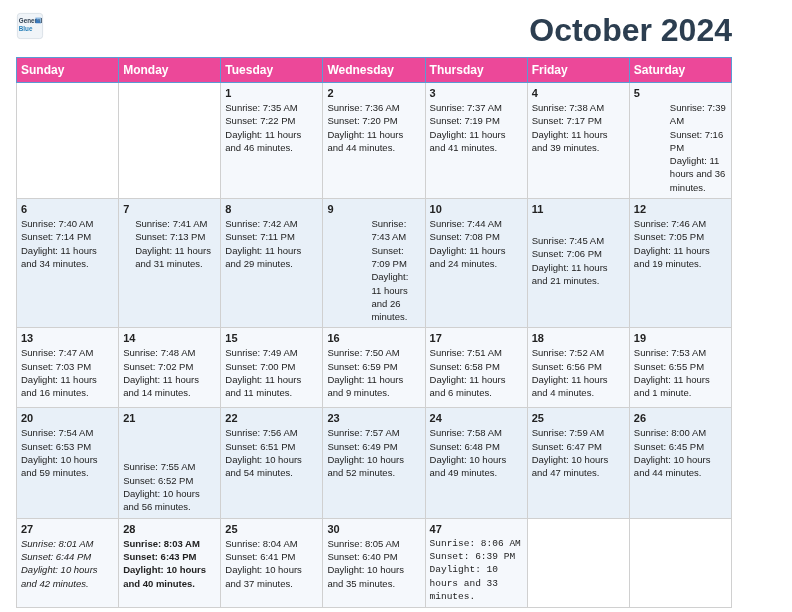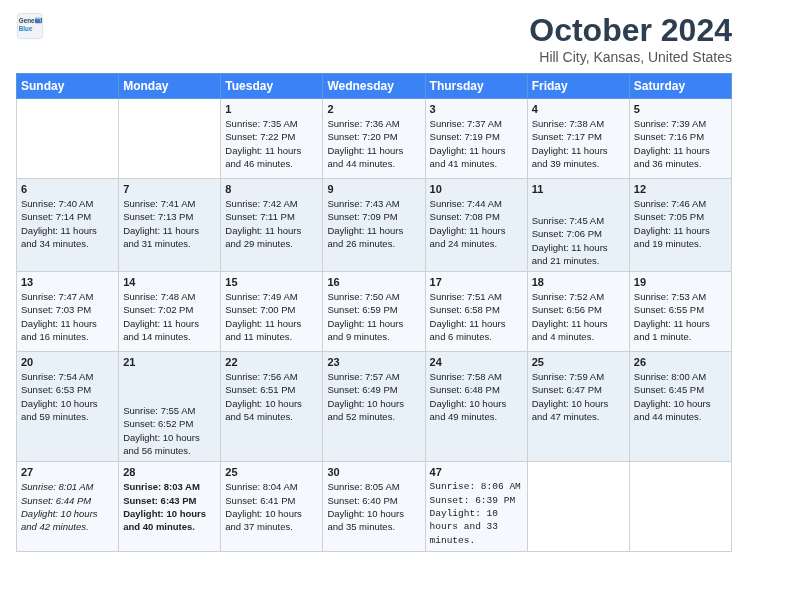--- a/index.html
+++ b/index.html
@@ -42,21 +42,21 @@
     .subtitle {
       font-size: 14px;
       color: #555;
     }
     table {
       width: 100%;
       border-collapse: collapse;
       table-layout: fixed;
     }
     thead tr th {
-      background: #3b82f6;
+      background: #ec4899;
       color: #fff;
       font-size: 12px;
       font-weight: bold;
       padding: 5px 4px;
       text-align: left;
       border: 1px solid #5a9ad4;
     }
     tbody tr td {
       vertical-align: top;
       padding: 4px 4px;
@@ -95,21 +95,20 @@
       <svg class="logo-icon" viewBox="0 0 40 40">
         <rect x="2" y="2" width="36" height="36" rx="4" fill="#f0f4f8" stroke="#d0d8e0" stroke-width="1"></rect>
         <text x="4" y="16" font-size="9" font-weight="bold" fill="#2c3e50">General</text>
         <text x="4" y="27" font-size="9" font-weight="bold" fill="#2980b9">Blue</text>
         <polygon points="28,8 36,16 28,16" fill="#3a7abf"></polygon>
         <polygon points="28,8 36,8 36,16" fill="#5a9ad4" opacity="0.6"></polygon>
       </svg>
     </div>
     <div class="title-block">
       <div class="main-title">October 2024</div>
-      <div class="subtitle">Hill City, Kansas, United States</div>
     </div>
   </div>
 
   <table>
     <thead>
       <tr>
         <th>Sunday</th>
         <th>Monday</th>
         <th>Tuesday</th>
         <th>Wednesday</th>
@@ -141,47 +140,47 @@
 Daylight: 11 hours and 41 minutes.</div>
           </td>
           <td>
             <span class="day-num">4</span>
             <div class="cell-text" style="white-space: pre-line;">Sunrise: 7:38 AM
 Sunset: 7:17 PM
 Daylight: 11 hours and 39 minutes.</div>
           </td>
           <td>
             <span class="day-num">5</span>
-            <div class="cell-text" style="white-space: pre-line;">Sunrise: 7:39 AM
+            <div class="cell-text" style="white-space: pre-line; margin-left: 36px;">Sunrise: 7:39 AM
 Sunset: 7:16 PM
 Daylight: 11 hours and 36 minutes.</div>
           </td>
         </tr>
         <tr>
           <td>
             <span class="day-num">6</span>
             <div class="cell-text" style="white-space: pre-line;">Sunrise: 7:40 AM
 Sunset: 7:14 PM
 Daylight: 11 hours and 34 minutes.</div>
           </td>
           <td>
             <span class="day-num">7</span>
-            <div class="cell-text" style="white-space: pre-line;">Sunrise: 7:41 AM
+            <div class="cell-text" style="white-space: pre-line; margin-left: 12px;">Sunrise: 7:41 AM
 Sunset: 7:13 PM
 Daylight: 11 hours and 31 minutes.</div>
           </td>
           <td>
             <span class="day-num">8</span>
             <div class="cell-text" style="white-space: pre-line;">Sunrise: 7:42 AM
 Sunset: 7:11 PM
 Daylight: 11 hours and 29 minutes.</div>
           </td>
           <td>
             <span class="day-num">9</span>
-            <div class="cell-text" style="white-space: pre-line;">Sunrise: 7:43 AM
+            <div class="cell-text" style="white-space: pre-line; margin-left: 44px;">Sunrise: 7:43 AM
 Sunset: 7:09 PM
 Daylight: 11 hours and 26 minutes.</div>
           </td>
           <td>
             <span class="day-num">10</span>
             <div class="cell-text" style="white-space: pre-line;">Sunrise: 7:44 AM
 Sunset: 7:08 PM
 Daylight: 11 hours and 24 minutes.</div>
           </td>
           <td>

